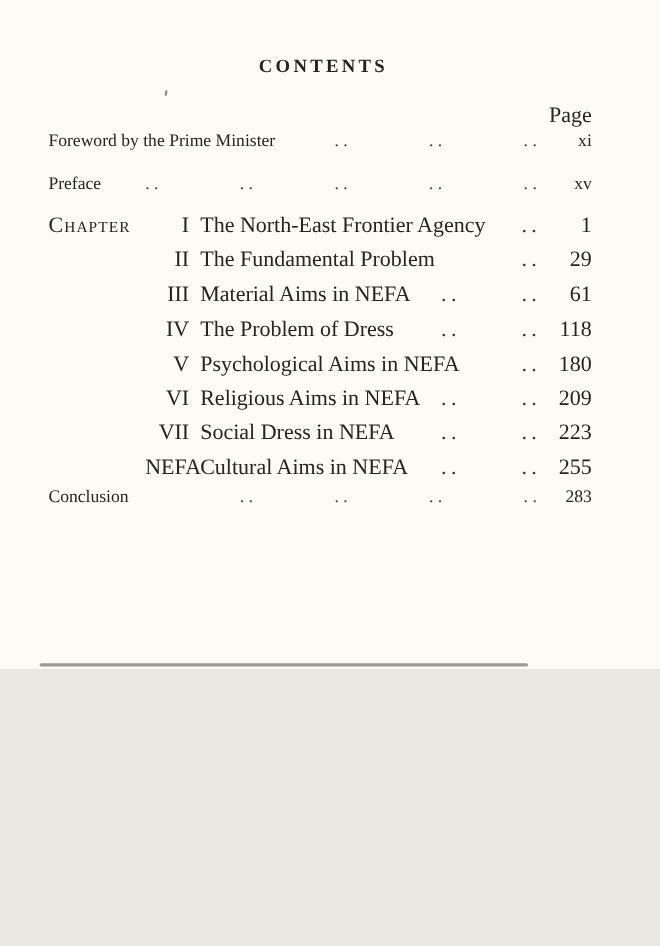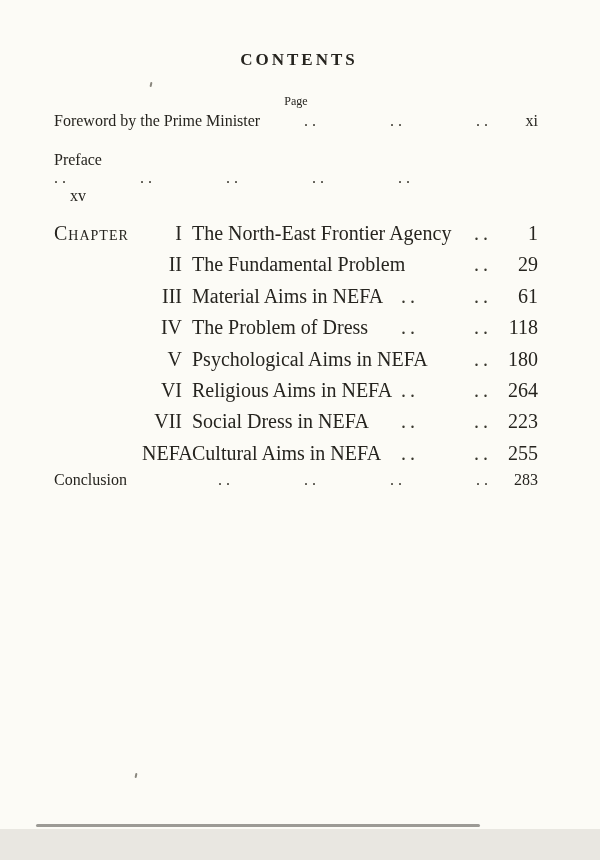--- a/index.html
+++ b/index.html
@@ -3,41 +3,40 @@
 <meta charset="utf-8">
 <style>
   html, body { margin: 0; padding: 0; }
   body {
     width: 600px; height: 860px;
     background: #e9e7e1;
     font-family: "Liberation Serif", "DejaVu Serif", serif;
   }
   .page {
     position: relative;
-    width: 600px; height: 829px;
+    width: 600px; height: 608px;
     background: #fcfbf6;
     color: #26241f;
     overflow: hidden;
     box-sizing: border-box;
-    padding-left: 10px;
   }
   .toc {
     box-sizing: border-box;
     padding: 50px 62px 0 44px;
   }
   .book-title {
     text-align: center;
     font-size: 17px;
     font-weight: 700;
     letter-spacing: 3px;
     margin: 0 0 0 6px;
   }
   .page-col-label {
-    text-align: center;
-    font-size: 12px;
+    text-align: right;
+    font-size: 20px;
     margin-top: 24px;
   }
   .row {
     display: flex;
     align-items: baseline;
     font-size: 16px;
   }
   .dots {
     flex: 1;
     text-align: right;
@@ -49,21 +48,21 @@
     color: #3a382f;
   }
   .front .dots { word-spacing: 62px; }
   .pagenum {
     width: 32px;
     text-align: right;
     flex: none;
   }
   .front-label { flex: none; }
   .row-foreword { margin-top: 3px; align-items: flex-end; }
-  .row-preface  { margin-top: 21px; flex-direction: column; }
+  .row-preface  { margin-top: 21px; }
   .chapters { margin-top: 13px; }
   .ch-row {
     display: flex;
     align-items: baseline;
     font-size: 20px;
     height: 31.4px;
     line-height: 31.4px;
   }
   .ch-col {
     width: 88px;
@@ -161,21 +160,21 @@
         <span class="ch-title">Psychological Aims in NEFA</span>
         <span class="dots">..</span>
         <span class="pagenum">180</span>
       </div>
 
       <div class="ch-row">
         <span class="ch-col"></span>
         <span class="numeral">VI</span>
         <span class="ch-title">Religious Aims in NEFA</span>
         <span class="dots">.. ..</span>
-        <span class="pagenum">264</span>
+        <span class="pagenum">209</span>
       </div>
 
       <div class="ch-row">
         <span class="ch-col"></span>
         <span class="numeral">VII</span>
         <span class="ch-title">Social Dress in NEFA</span>
         <span class="dots">.. ..</span>
         <span class="pagenum">223</span>
       </div>
 

